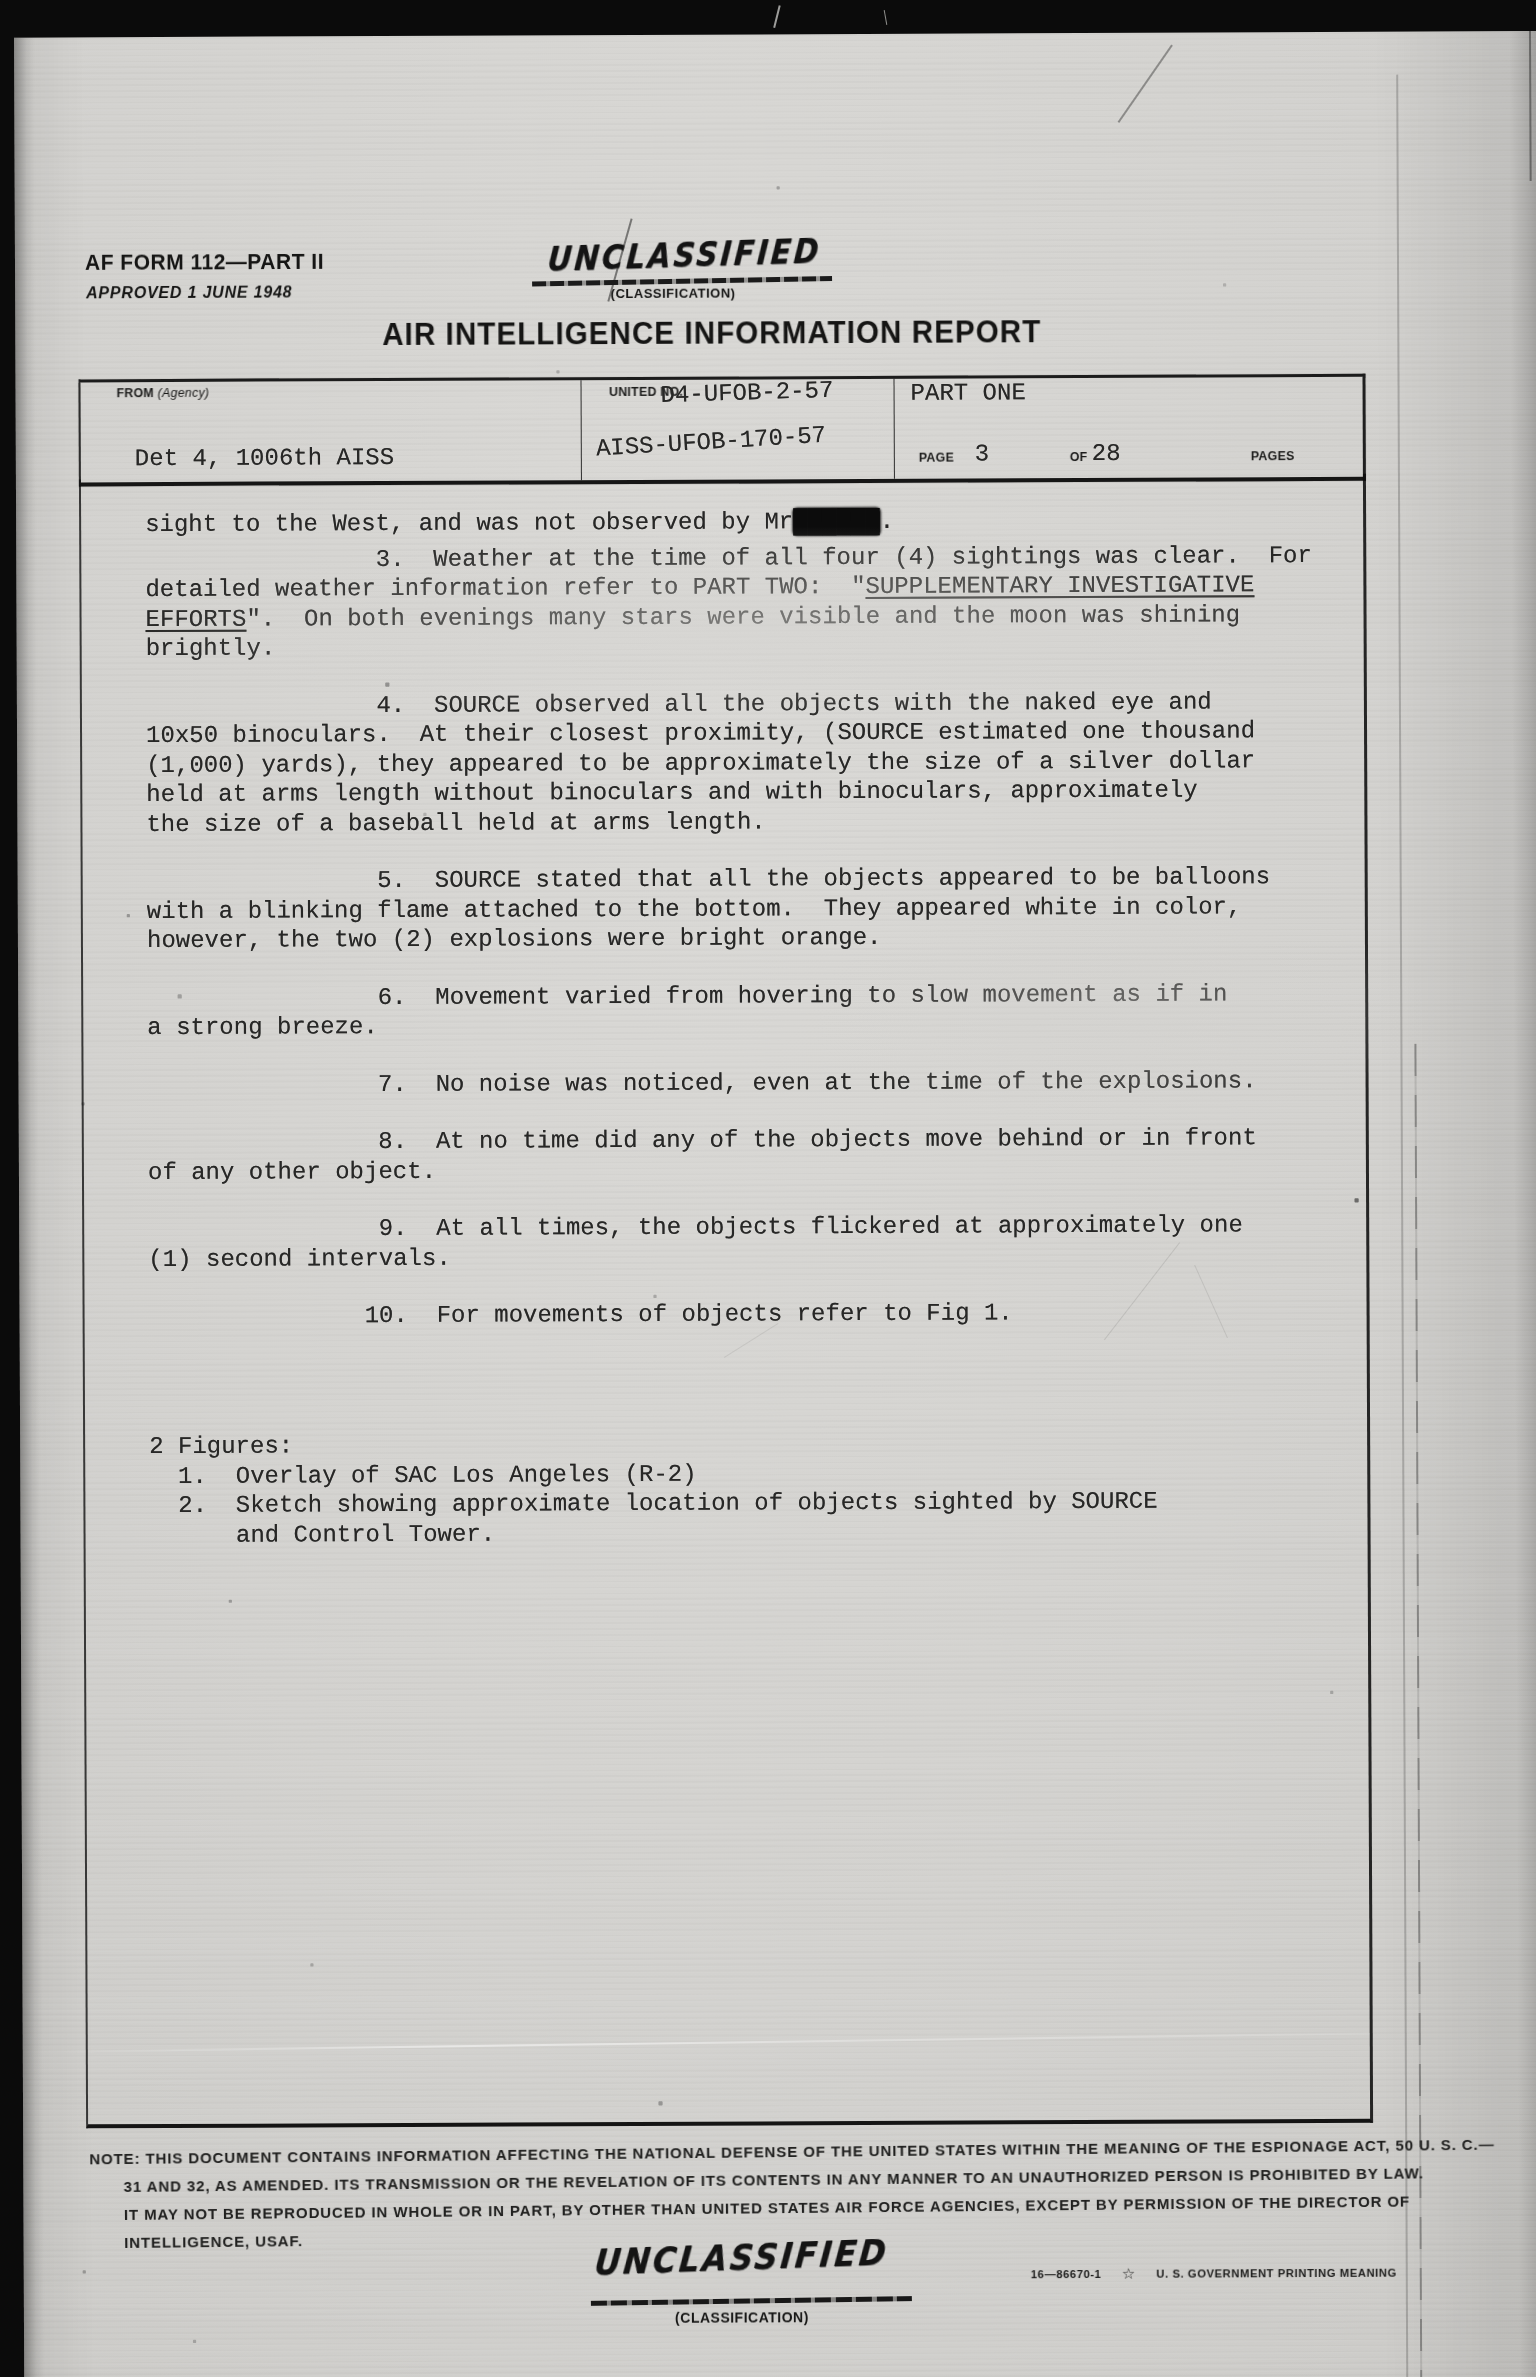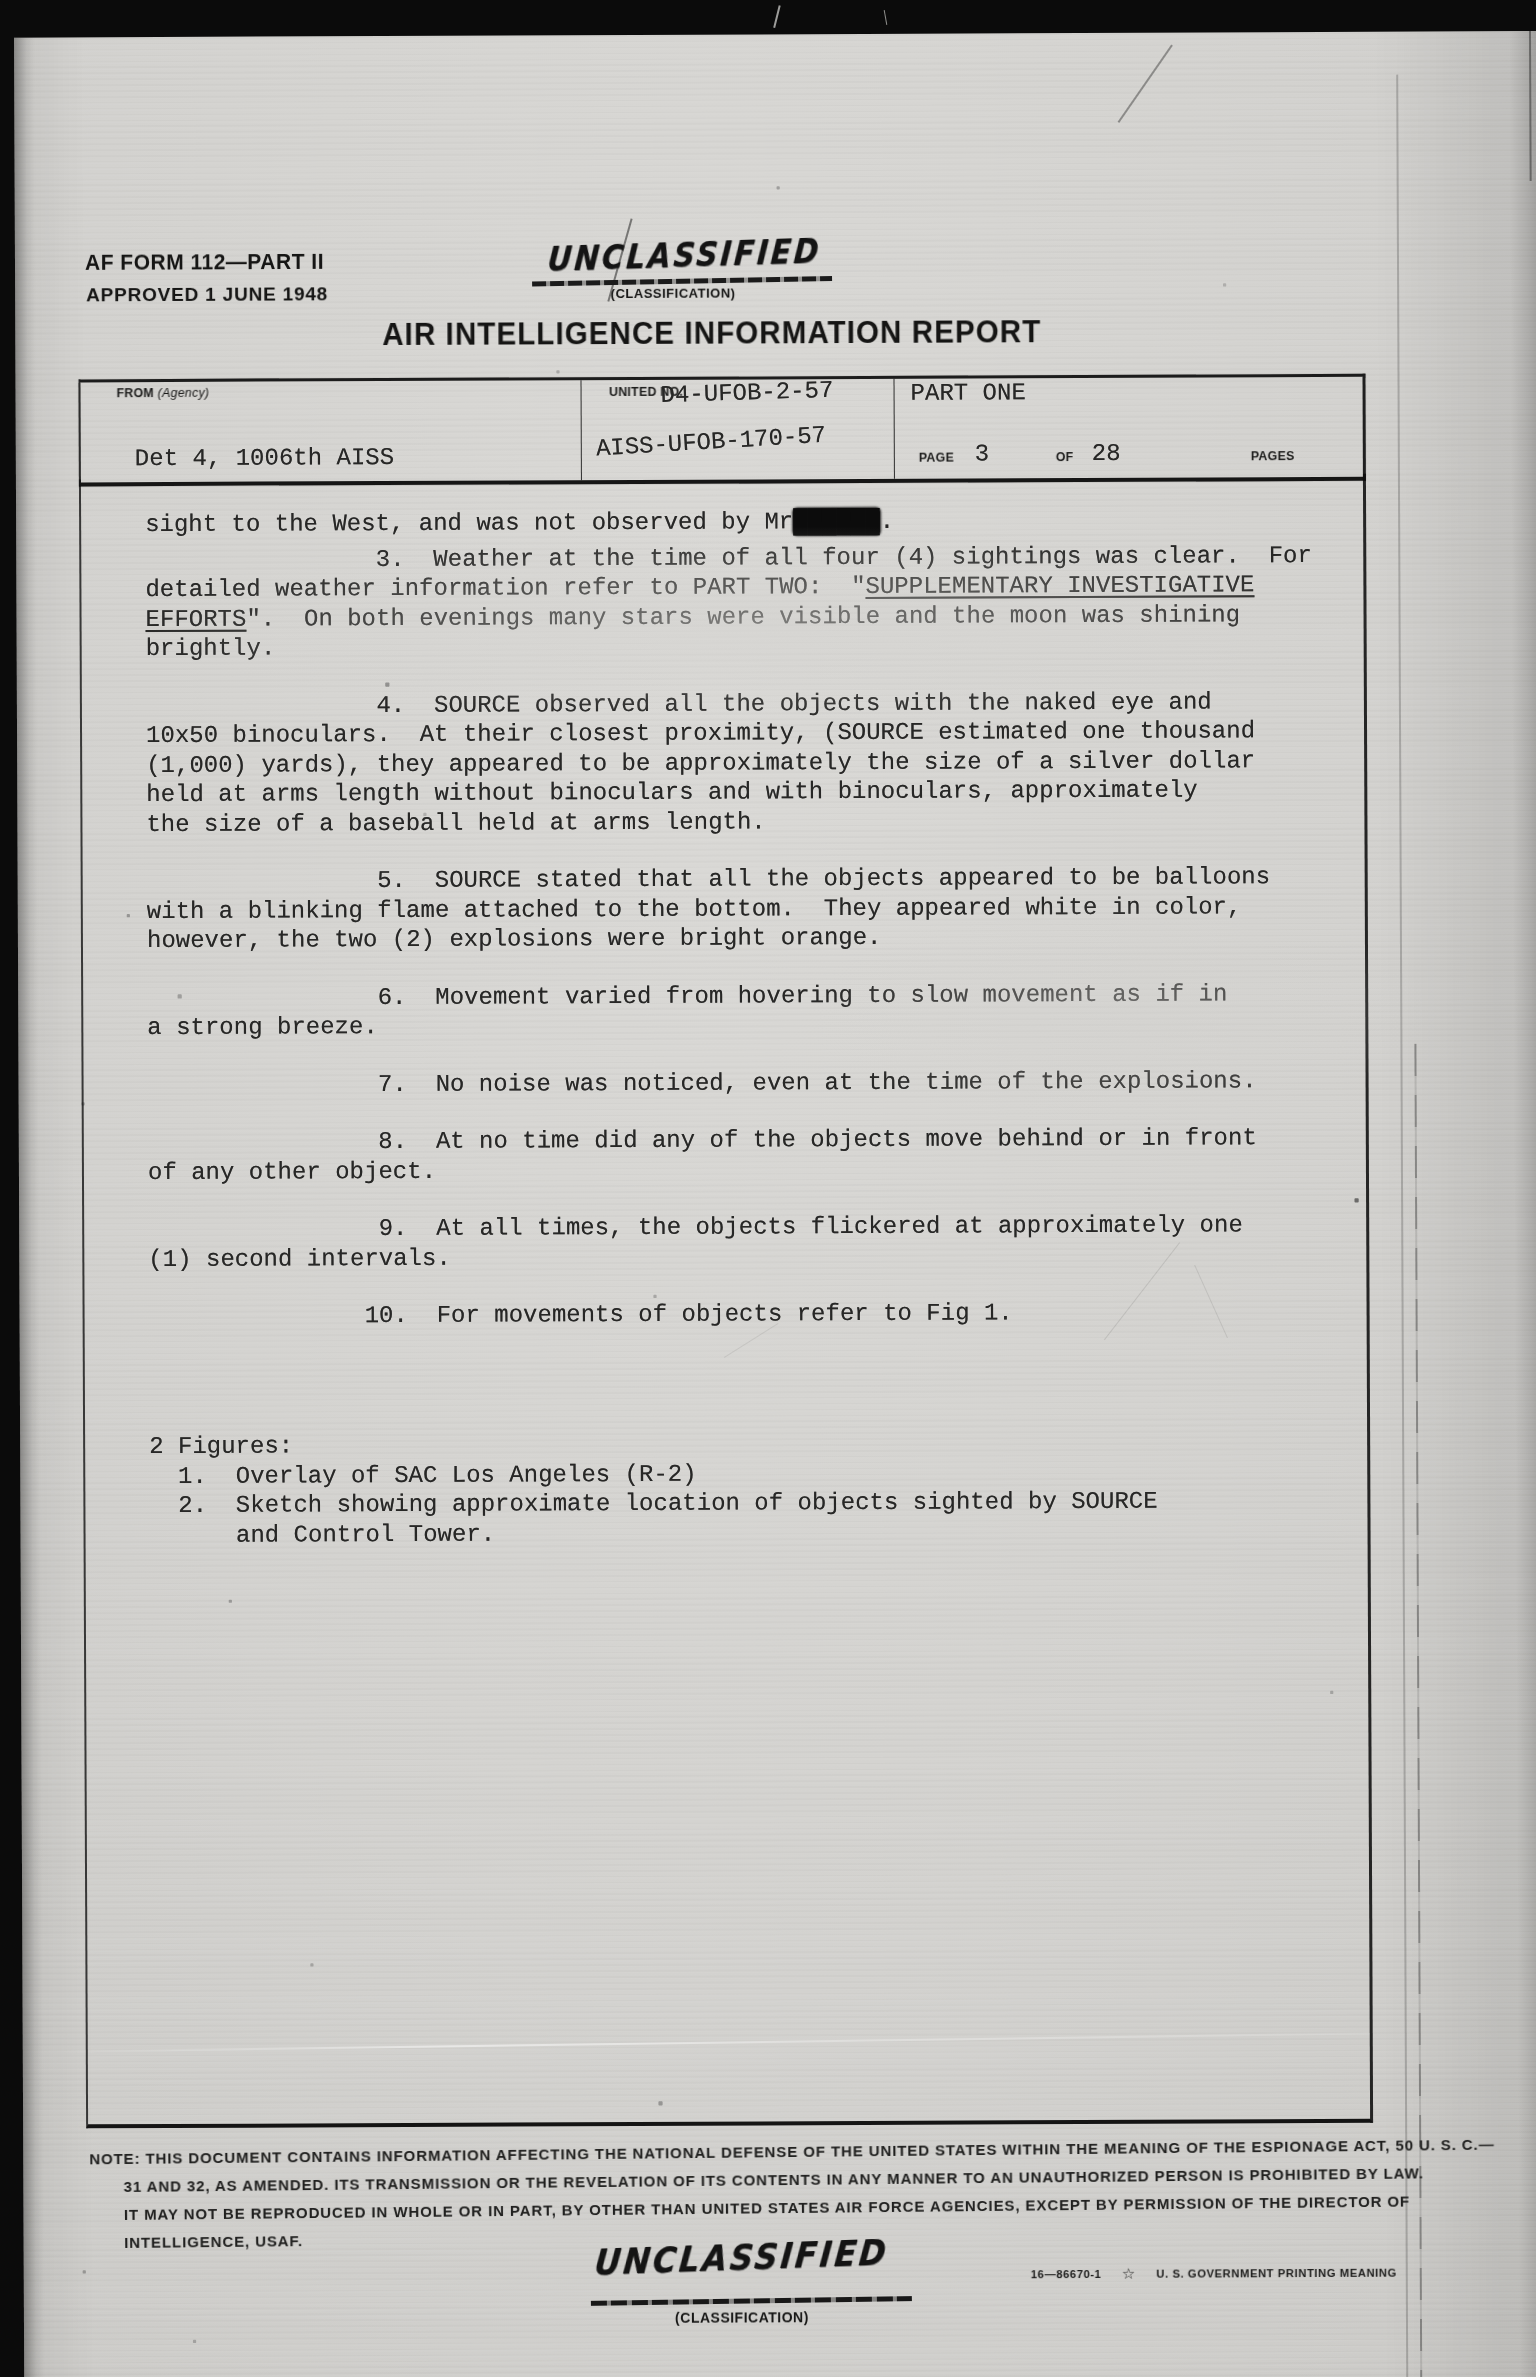--- a/index.html
+++ b/index.html
@@ -8,22 +8,22 @@
   .page{position:absolute;left:14px;top:35px;right:-4.3px;bottom:-5.4px;
         transform:rotate(-0.25deg);transform-origin:40% 0;
         background:
           linear-gradient(90deg, rgba(0,0,0,.06), rgba(0,0,0,0) 70px, rgba(0,0,0,0) 1360px, rgba(0,0,0,.07) 1478px),
           repeating-linear-gradient(180deg, rgba(95,95,92,.035) 0 1.6px, rgba(255,255,255,.03) 1.6px 3.2px, rgba(0,0,0,0) 3.2px 5.9px),
           radial-gradient(ellipse at 45% 28%, #dad9d6 0%, #d3d2cf 55%, #cbcac7 100%);}
   
   .printed{color:#151514;}
   .form-number{position:absolute;left:70px;top:213px;font-size:21px;font-weight:700;
                letter-spacing:0.5px;transform:scaleY(1.04);filter:blur(0.2px);}
-  .form-approved{position:absolute;left:71px;top:247px;font-size:19px;font-weight:700;
-                 letter-spacing:0.8px;filter:blur(0.2px);}
+  .form-approved{position:absolute;left:71px;top:247px;font-size:16px;font-weight:700;
+                 letter-spacing:0.8px;filter:blur(0.2px);font-style:italic;}
   .title{position:absolute;left:300px;top:281px;width:793px;text-align:center;
          font-size:29.5px;font-weight:700;letter-spacing:1.1px;transform:scaleY(1.06);
          filter:blur(0.2px);}
   .stamp{font-family:"DejaVu Sans",sans-serif;font-weight:700;font-style:italic;color:#141414;
          filter:blur(0.3px);text-shadow:0.5px 0.5px 0 rgba(25,25,25,.45), -0.5px 0 0 rgba(25,25,25,.3);}
   .stamp-top{position:absolute;left:498px;top:204px;width:343px;text-align:center;font-size:29.5px;
              letter-spacing:2.7px;transform:skewX(-6deg) scaleY(1.12) rotate(-1.4deg);}
   .stamp-underline-top{position:absolute;left:517px;top:244px;width:300px;height:4.8px;
              background:repeating-linear-gradient(90deg,#1b1b1b 0 14px, rgba(27,27,27,.35) 14px 18px);
              filter:blur(0.4px);transform:rotate(-0.8deg);}
@@ -156,21 +156,21 @@
       </div>
       <div class="hcell c2">
         <div class="flabel" style="left:7.5px;top:5.4px;">UNITED NO.</div>
         <div class="typed tv" style="left:79px;top:0px;transform:rotate(-1.5deg);">D4-UFOB-2-57</div>
         <div class="typed tv" style="left:14px;top:49px;transform:rotate(-3.2deg);">AISS-UFOB-170-57</div>
       </div>
       <div class="hcell c3">
         <div class="typed tv" style="left:16px;top:1.1px;">PART ONE</div>
         <div class="flabel" style="left:4px;top:72px;">PAGE</div>
         <div class="typed tv" style="left:80px;top:62px;">3</div>
-        <div class="flabel" style="left:141px;top:72px;">OF</div>
+        <div class="flabel" style="left:155px;top:72px;">OF</div>
         <div class="typed tv" style="left:197px;top:62px;">28</div>
         <div class="flabel" style="left:289px;top:72px;margin-left:47px;">PAGES</div>
       </div>
     </div>
 
     <div class="content-box"></div>
     <div class="body-text typed" id="body-text">
         <div class="para">
           <div class="tline">sight to the West, and was not observed by Mr<span class="redact">██████</span>.</div>
         </div>

